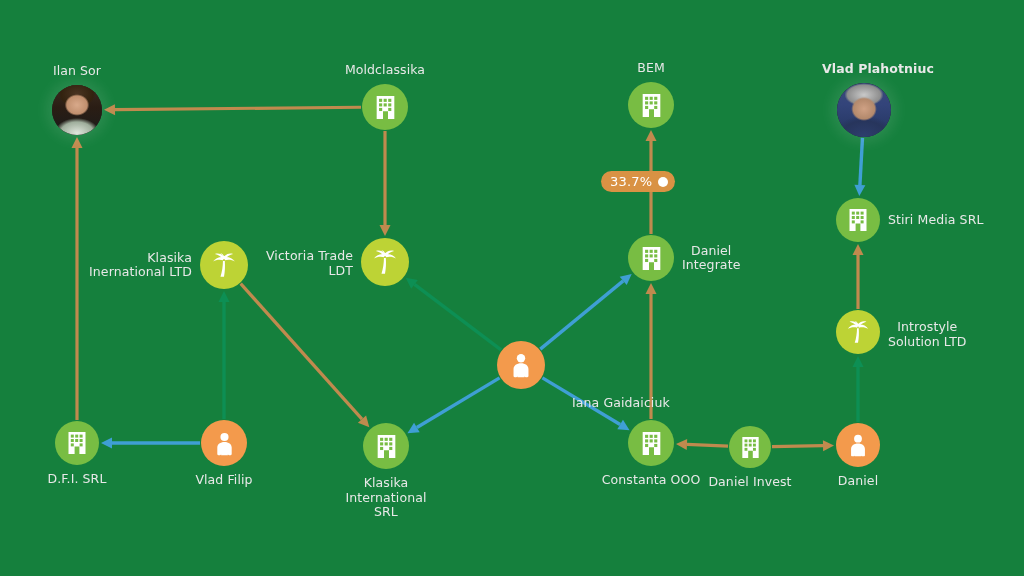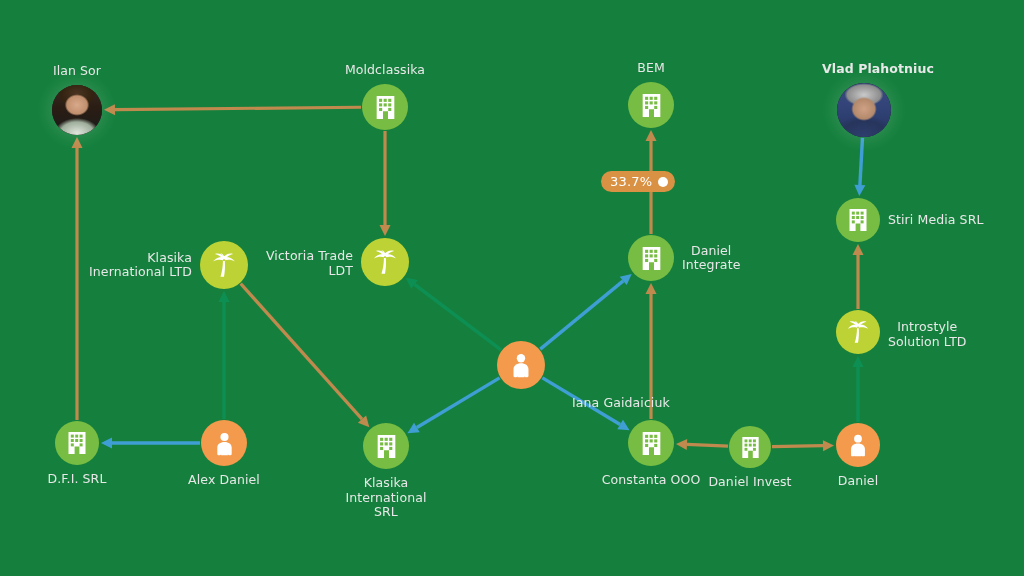--- a/index.html
+++ b/index.html
@@ -262,21 +262,21 @@
       </div>
       <div class="node-label lbl-center" style="left: -33px; width: 220px; top: 472px;">D.F.I. SRL</div>
       <div class="node person" style="left: 201px; top: 420px; width: 46px; height: 46px;">
         <svg width="27" height="27" viewBox="0 0 24 24">
           <g fill="#ffffff">
             <circle cx="12" cy="6.2" r="3.6"></circle>
             <path d="M12 10.6 C8.3 10.6 5.6 12.6 5.6 15.6 L5.6 21.4 C5.6 22.0 6.0 22.4 6.6 22.4 L8.0 22.4 C8.6 22.4 9.0 22.0 9.0 21.4 L9.0 16.6 L9.0 22.4 L15.0 22.4 L15.0 16.6 L15.0 21.4 C15.0 22.0 15.4 22.4 16.0 22.4 L17.4 22.4 C18.0 22.4 18.4 22.0 18.4 21.4 L18.4 15.6 C18.4 12.6 15.7 10.6 12 10.6 Z"></path>
           </g>
         </svg>
       </div>
-      <div class="node-label lbl-center" style="left: 114px; width: 220px; top: 473px;">Alex Daniel</div>
+      <div class="node-label lbl-center" style="left: 114px; width: 220px; top: 473px;">Vlad Filip</div>
       <div class="node company" style="left: 363px; top: 423px; width: 46px; height: 46px;">
         <svg width="27" height="27" viewBox="0 0 24 26">
           <path d="M3.5 2 H20.5 V24 H14.4 V16.5 H9.6 V24 H3.5 Z" fill="#ffffff"></path>
           <rect x="5.8" y="4.6" width="3" height="3" fill="#78bd43"></rect>
           <rect x="10.2" y="4.6" width="3" height="3" fill="#78bd43"></rect>
           <rect x="14.6" y="4.6" width="3" height="3" fill="#78bd43"></rect>
           <rect x="5.8" y="9" width="3" height="3" fill="#78bd43"></rect>
           <rect x="10.2" y="9" width="3" height="3" fill="#78bd43"></rect>
           <rect x="14.6" y="9" width="3" height="3" fill="#78bd43"></rect>
           <rect x="5.8" y="13.4" width="3" height="3" fill="#78bd43"></rect>

